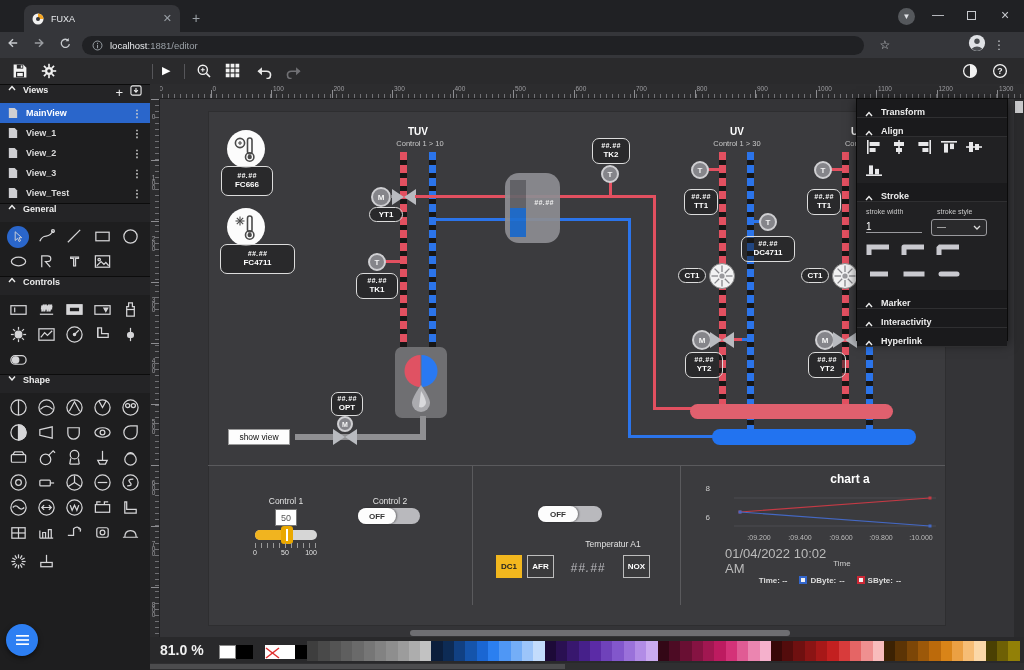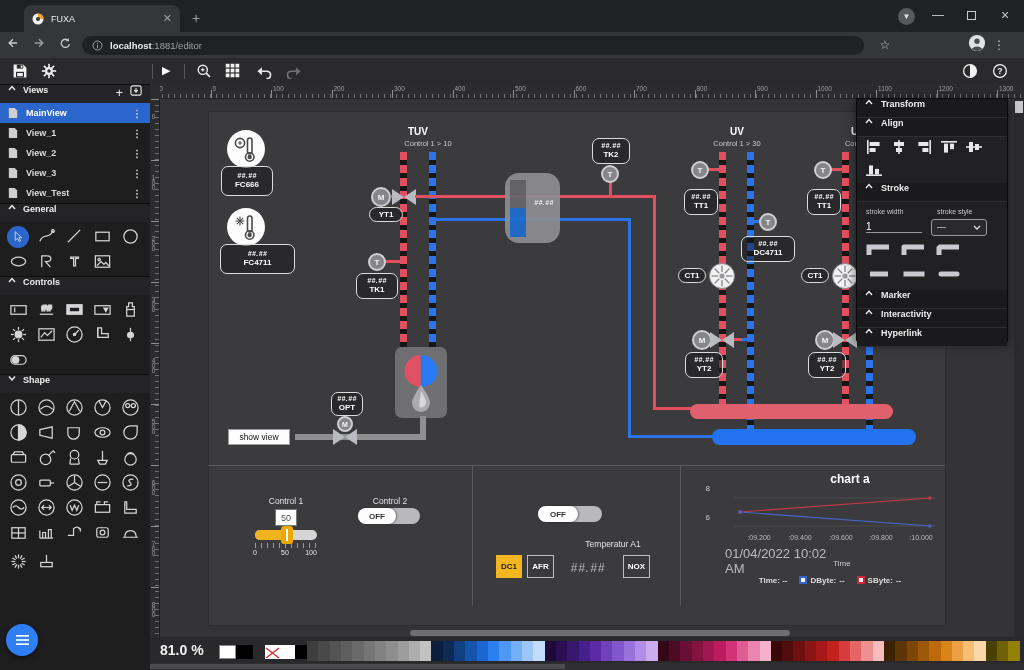--- a/index.html
+++ b/index.html
@@ -10,21 +10,21 @@
 .titlebar{left:0;top:0;width:1024px;height:32px;background:#202124}
 .tab{left:24px;top:5px;width:156px;height:27px;background:#35363a;border-radius:8px 8px 0 0;display:flex;align-items:center;padding:0 8px;color:#e8eaed;font-size:9px}
 .tab .tlabel{flex:1;margin-left:7px}
 .tabclose{color:#9aa0a6;font-size:11px;cursor:default}
 .newtab{left:192px;top:10px;color:#9aa0a6;font-size:14px}
 .winbtn{color:#c7cace;font-size:12px}
 .chevcircle{left:898px;top:8px;width:17px;height:17px;border-radius:50%;background:#55585c;color:#dfe1e5;font-size:8px;display:flex;align-items:center;justify-content:center}
 .urlbar{left:0;top:32px;width:1024px;height:26px;background:#35363a;display:flex;align-items:center}
 .navic{width:26px;text-align:center;color:#c7cace}
 .omni{margin-left:4px;width:782px;height:19px;background:#202124;border-radius:10px;display:flex;align-items:center;padding:0 10px;font-size:9.5px}
-.omni .host{color:#e8eaed;font-weight:bold}.omni .path{color:#9aa0a6}
+.omni .host{color:#e8eaed;font-weight:normal}.omni .path{color:#9aa0a6}
 
 .fxbar{left:0;top:58px;width:1024px;height:26px;background:#2a2a2c}
 .sep{width:1px;height:15px;background:#56565a}
 
 .sidebar{left:0;top:84px;width:150px;height:586px;background:#1e1e1f;overflow:hidden}
 .shead{height:19px;background:#242426;border-top:1px solid #0c0c0c;display:flex;align-items:flex-start;padding:0 8px;color:#ececec;font-size:9px;font-weight:bold;gap:7px}
 .shead .sp{flex:1}
 .vitem{height:20px;display:flex;align-items:center;padding:0 8px;color:#dcdcdc;font-size:9px;font-weight:bold;gap:8px}
 .vitem.selected{background:#2a66cb;color:#fff}
 .vitem .vlabel{flex:1}
@@ -68,21 +68,21 @@
 .toggle{border-radius:9px;background:#b9b9bd;display:flex}
 .togknob{background:#fdfdfd;border-radius:9px;color:#333;font-size:8px;font-weight:bold;display:flex;align-items:center;justify-content:center;box-shadow:1px 0 2px rgba(0,0,0,.4)}
 .sqbtn{font-size:8px;font-weight:bold;display:flex;align-items:center;justify-content:center}
 .darkbtn{background:#3a3a3c;border:1px solid #bdbdbd;color:#fff}
 .yellowbtn{background:#f2b71e;border:1px solid #f2b71e;color:#222}
 .xtick{position:absolute;font-size:7px;color:#bbb;width:40px;text-align:center}
 .legend{display:flex;align-items:center;justify-content:center;gap:12px;color:#ddd;font-size:8px;font-weight:bold}
 .lsq{width:8px;height:8px;background:#f2f2f2;display:inline-block}
 
 .panel{left:706px;top:14px;width:152px;height:243px;background:#212123;border:1px solid #0a0a0a;box-shadow:0 3px 10px rgba(0,0,0,.6);z-index:30}
-.phead{height:19px;background:#1a1a1c;border-bottom:1px solid #2f2f31;display:flex;align-items:flex-start;gap:8px;padding:0 8px;color:#ededed;font-size:9px;font-weight:bold}
+.phead{height:19px;background:#1a1a1c;border-bottom:1px solid #2f2f31;display:flex;align-items:flex-end;gap:8px;padding:0 8px;color:#ededed;font-size:9px;font-weight:bold}
 .prow{display:flex;align-items:center;gap:9px;padding:0 9px}
 .alico svg{width:16px;height:14px}
 .alico svg *{fill:#e8e8ea;stroke:none}
 .slabel{color:#c9c9c9;font-size:7px}
 .sinput{width:56px;border:none;border-bottom:1px solid #9a9a9e;background:transparent;color:#fff;font-size:10px;font-family:"Liberation Sans",sans-serif}
 .sselect{width:56px;height:17px;border:1px solid #9a9a9e;border-radius:3px;background:#2a2a2c;color:#ddd;font-size:9px;display:flex;align-items:center;justify-content:space-between;padding:0 5px}
 .strokebtn svg{width:26px;height:14px}
 .strokebtn svg path,.strokebtn svg line{stroke:#c9c9cf;fill:none;stroke-width:5}
 
 .statusbar{left:150px;top:637px;width:874px;height:33px;background:#29292b}
@@ -695,21 +695,21 @@
           </g>
           <circle cx="18.7" cy="23" r="2.2" fill="#4a4a4a"></circle>
         </svg>
     </div>
     <div class="a devbox" style="left:70px;top:160px;width:75px;height:30px">
       <span class="devval">##.##</span>
       <span class="devtag">FC4711</span>
     </div>
 
     <div class="a ptitle" style="left:238px;top:42px;width:60px">TUV</div>
-    <div class="a pcond" style="left:228px;top:55px;width:100px">Control 1 &gt; 10</div>
+    <div class="a pcond" style="left:220px;top:55px;width:100px">Control 1 &gt; 10</div>
     <div class="a dashR" style="left:250px;top:68px;width:7px;height:196px"></div>
     <div class="a dashB" style="left:279px;top:68px;width:7px;height:196px"></div>
 
     <div class="a ncirc" style="left:221px;top:103px;width:20px;height:20px;font-size:8px">
         <span>M</span>
       </div>
     <div class="a solidG" style="left:240px;top:111px;width:5px;height:3px"></div>
     <svg class="a" style="left:242px;top:105px" width="24" height="16" viewBox="0 0 24 16">
         <polygon points="0,0 12,8 0,16" fill="#b9bbc0"></polygon>
         <polygon points="24,0 12,8 24,16" fill="#b9bbc0"></polygon>

